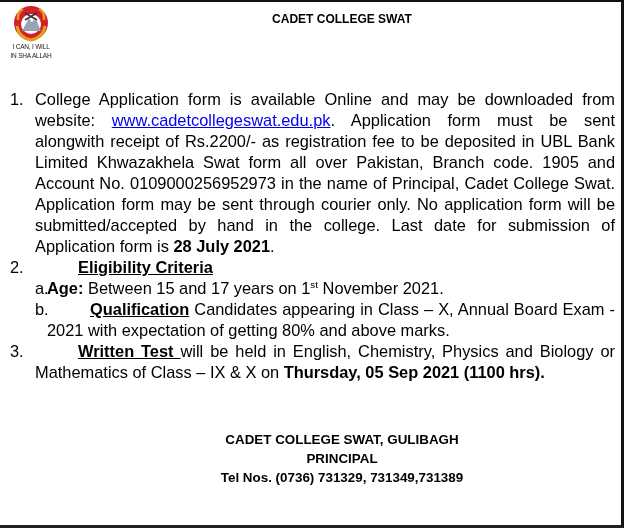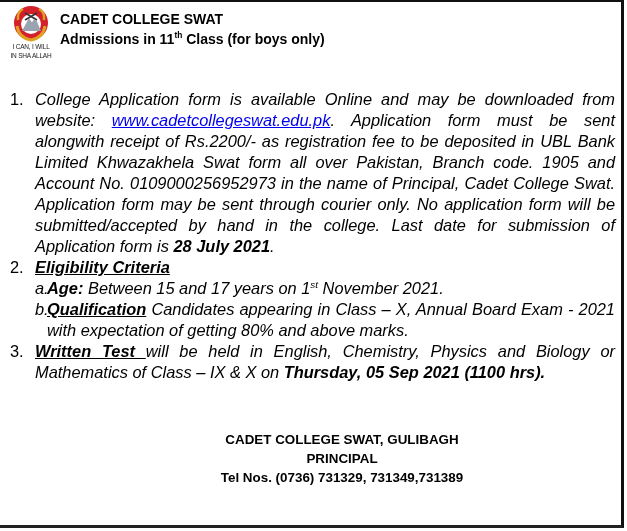--- a/index.html
+++ b/index.html
@@ -14,37 +14,37 @@
   }
   .logo {
     position: absolute; left: 6px; top: 4px; width: 50px; text-align: center;
   }
   .logo svg { display: block; margin: 0 auto; }
   .motto {
     font-size: 6.5px; line-height: 8px; color: #222; white-space: nowrap;
     letter-spacing: -0.2px; margin-top: 1px;
   }
   .header {
-    position: absolute; left: 60px; width: 564px; top: 9px; 
-    font-weight: bold; font-size: 14px; line-height: 20px;
+    position: absolute; left: 60px; width: 564px; top: 9px; text-align: center;
+    font-weight: bold; font-size: 12px; line-height: 20px;
   }
   .header .line { white-space: nowrap; margin-left: 0px; }
   sup { font-size: 0.6em; line-height: 0; vertical-align: super; }
   .body {
     position: absolute; left: 10px; top: 89px; width: 605px;
     font-size: 16.4px; line-height: 21px;
   }
   .item { display: flex; }
   .item .num { width: 25px; flex: 0 0 25px; }
-  .item .txt { flex: 1; text-align: justify; font-style: italic; }
+  .item .txt { flex: 1; text-align: justify; }
   .sub { display: flex; }
   .sub .letter { width: 12px; flex: 0 0 12px; }
   .sub .txt { flex: 1; text-align: justify; }
   .link { color: #0000ee; text-decoration: underline; }
-  .u { text-decoration: underline; font-weight: bold; }
+  .u { text-decoration: underline; font-weight: bold; margin-left: 43px; }
   b { font-weight: bold; }
   .footer {
     position: absolute; left: 60px; width: 564px; top: 430px; text-align: center;
     font-weight: bold; font-size: 13.4px; line-height: 19px;
   }
 </style>
 </head>
 <body>
 
 <div class="frame"></div>
@@ -60,21 +60,20 @@
     <path d="M18 14 L20 17 L21 18 L24 13 L26 17 Z" fill="#ffffff"></path>
     <path d="M14 9 L26 16" stroke="#333" stroke-width="1.5"></path>
     <path d="M26 9 L14 16" stroke="#333" stroke-width="1.5"></path>
   </svg>
   <div class="motto">I CAN, I WILL</div>
   <div class="motto">IN SHA ALLAH</div>
 </div>
 
 <div class="header">
   <div class="line">CADET COLLEGE SWAT</div>
-  <div class="line"><span>Admissions in 11</span><sup>th</sup><span> Class (for boys only)</span></div>
 </div>
 
 <div class="body">
   <div class="item">
     <span class="num">1.</span>
     <span class="txt"><span>College Application form is available Online and may be downloaded from website: </span><a class="link">www.cadetcollegeswat.edu.pk</a><span>. Application form must be sent alongwith receipt of Rs.2200/- as registration fee to be deposited in UBL Bank Limited Khwazakhela Swat form all over Pakistan, Branch code. 1905 and Account No. 0109000256952973 in the name of Principal, Cadet College Swat. Application form may be sent through courier only. No application form will be submitted/accepted by hand in the college. Last date for submission of Application form is </span><b>28 July 2021</b><span>.</span></span>
   </div>
 
   <div class="item">
     <span class="num">2.</span>

